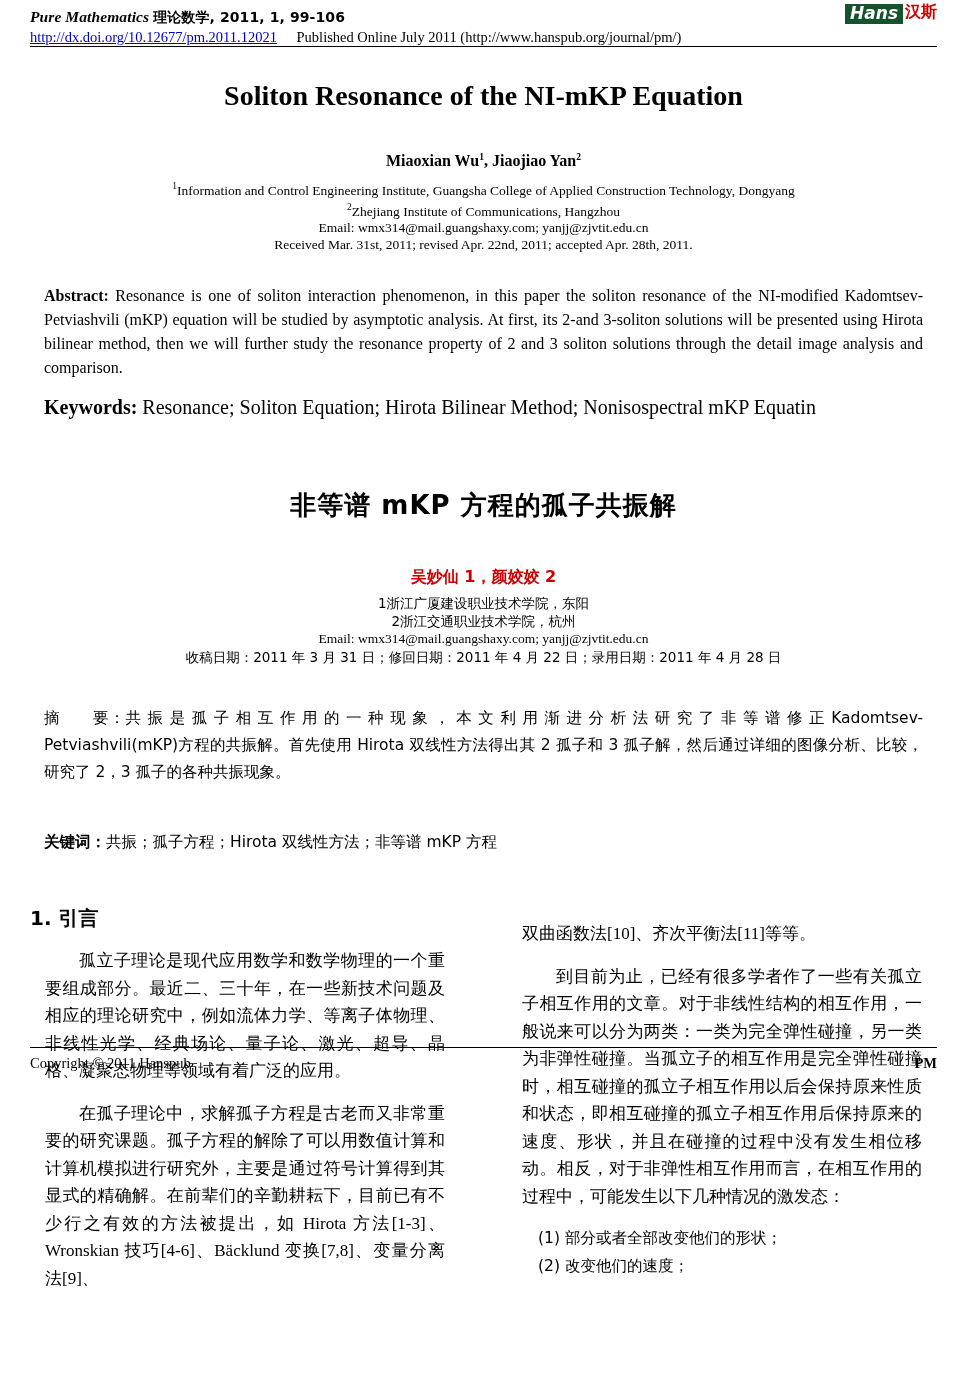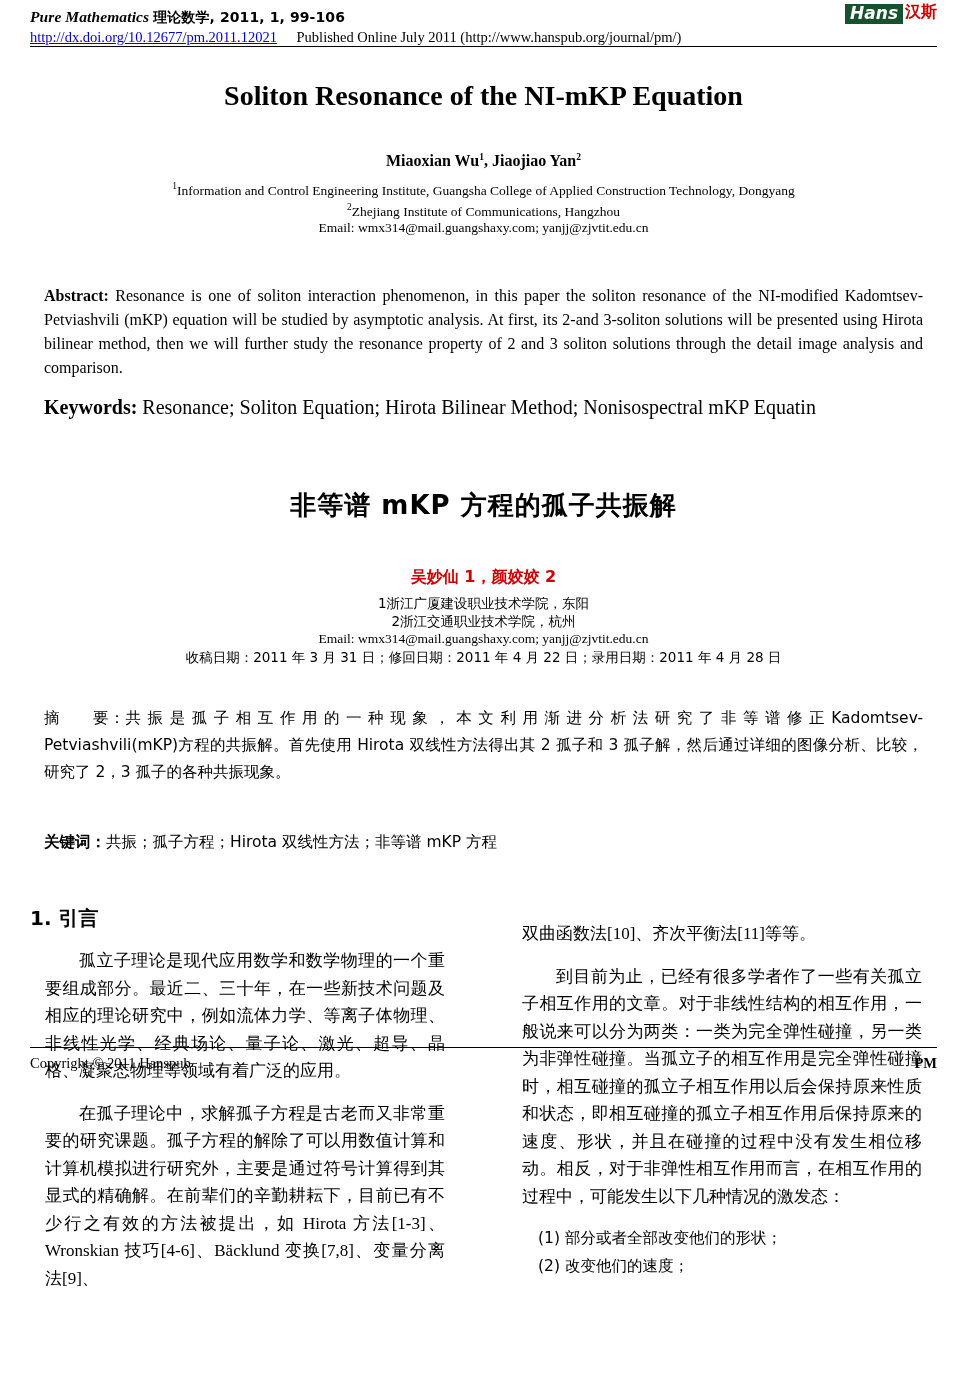--- a/index.html
+++ b/index.html
@@ -268,20 +268,21 @@
   <div class="title">Soliton Resonance of the NI-mKP Equation</div>
 
   <div class="authors">
     Miaoxian Wu<sup>1</sup>, Jiaojiao Yan<sup>2</sup>
   </div>
 
   <div class="affil">
     <div><sup>1</sup><span>Information and Control Engineering Institute, Guangsha College of Applied Construction Technology, Dongyang</span></div>
     <div><sup>2</sup><span>Zhejiang Institute of Communications, Hangzhou</span></div>
     <div>Email: wmx314@mail.guangshaxy.com; yanjj@zjvtit.edu.cn</div>
+    <div>Received Mar. 31st, 2011; revised Apr. 22nd, 2011; accepted Apr. 28th, 2011.</div>
   </div>
 
   <div class="abstract">
     <b>Abstract:</b>
     <span>Resonance is one of soliton interaction phenomenon, in this paper the soliton resonance of the NI-modified Kadomtsev-Petviashvili (mKP) equation will be studied by asymptotic analysis. At first, its 2-and 3-soliton solutions will be presented using Hirota bilinear method, then we will further study the resonance property of 2 and 3 soliton solutions through the detail image analysis and comparison.</span>
   </div>
 
   <div class="keywords">
     <b>Keywords:</b>
     <span>Resonance; Soliton Equation; Hirota Bilinear Method; Nonisospectral mKP Equatin</span>

